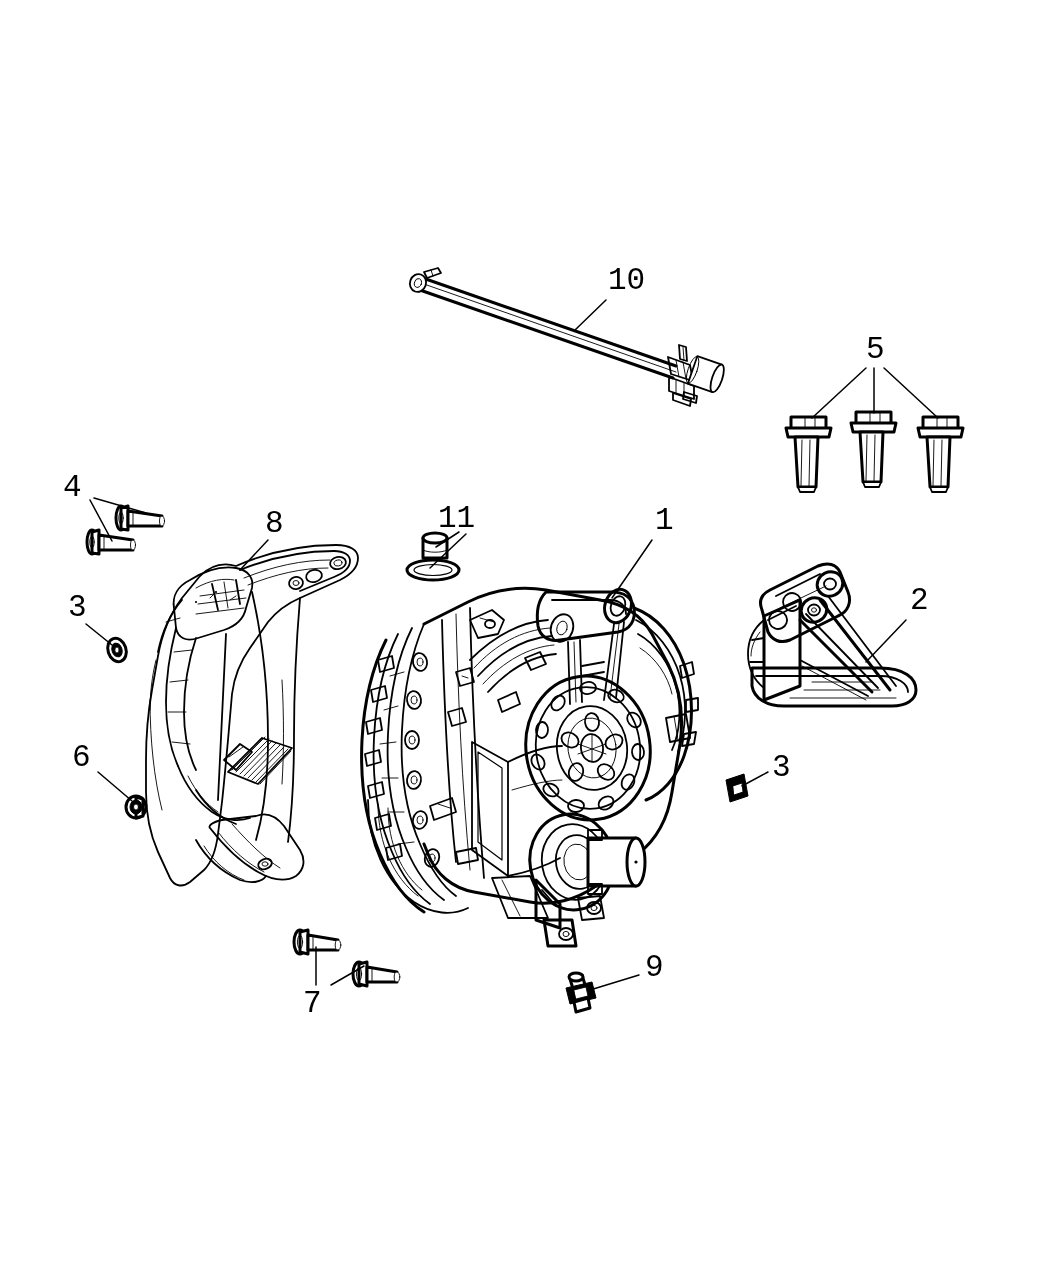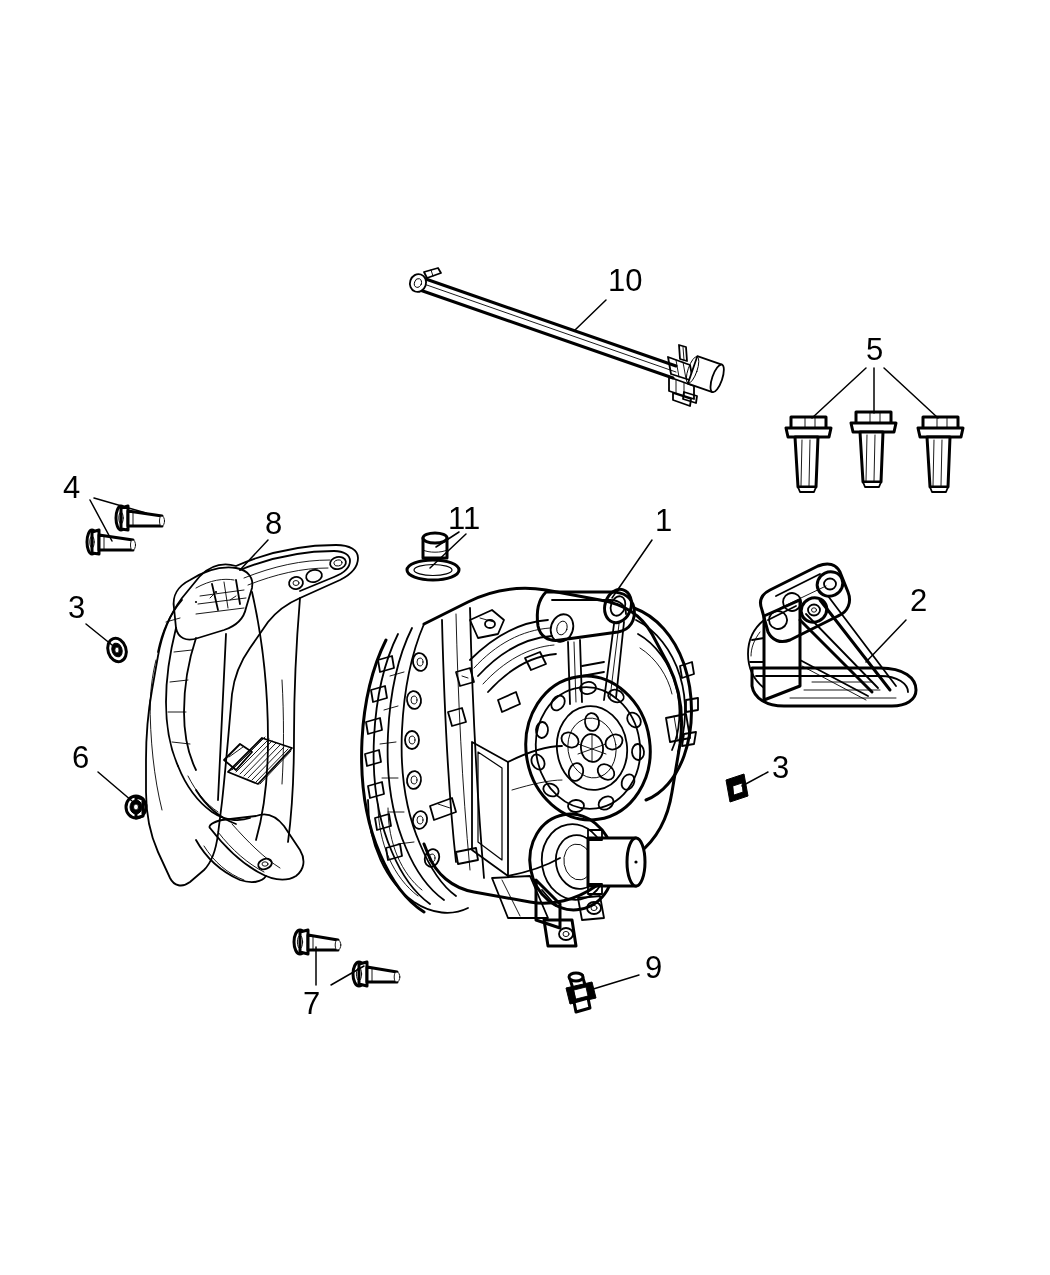--- a/index.html
+++ b/index.html
@@ -18,21 +18,21 @@
   }
   #art {
     position: absolute;
     left: 0;
     top: 0;
     width: 1050px;
     height: 1275px;
   }
   .callout {
     position: absolute;
-    font-family: Liberation Sans, sans-serif;
+    font-family: Liberation Mono, monospace;
     font-size: 31px;
     font-weight: 400;
     color: #000000;
     line-height: 1;
     letter-spacing: 0px;
     white-space: nowrap;
     user-select: none;
   }
 </style>
 </head>
@@ -613,15 +613,15 @@
   <div class="callout" style="left:910px; top:585px;">2</div>
   <div class="callout" style="left:68px;  top:592px;">3</div>
   <div class="callout" style="left:772px; top:752px;">3</div>
   <div class="callout" style="left:63px;  top:472px;">4</div>
   <div class="callout" style="left:866px; top:334px;">5</div>
   <div class="callout" style="left:72px;  top:742px;">6</div>
   <div class="callout" style="left:303px; top:988px;">7</div>
   <div class="callout" style="left:265px; top:508px;">8</div>
   <div class="callout" style="left:645px; top:952px;">9</div>
   <div class="callout" style="left:608px; top:265px;">10</div>
-  <div class="callout" style="left:448px; top:503px;">11</div>
+  <div class="callout" style="left:438px; top:503px;">11</div>
 
 </div>
 
 </body></html>

